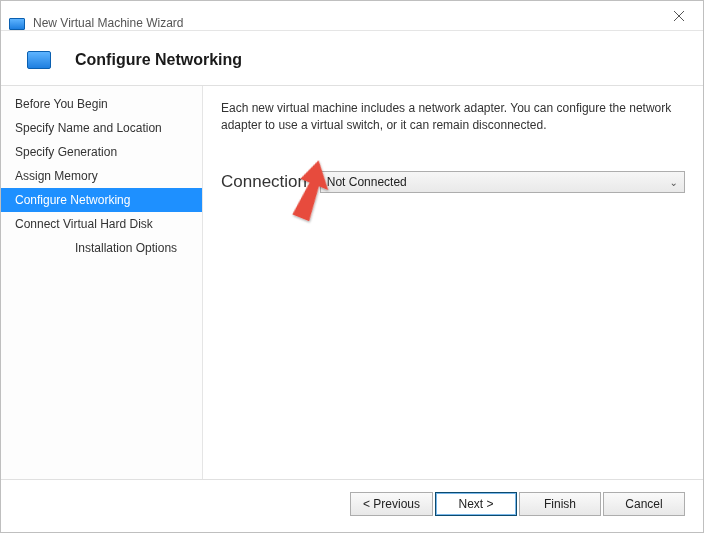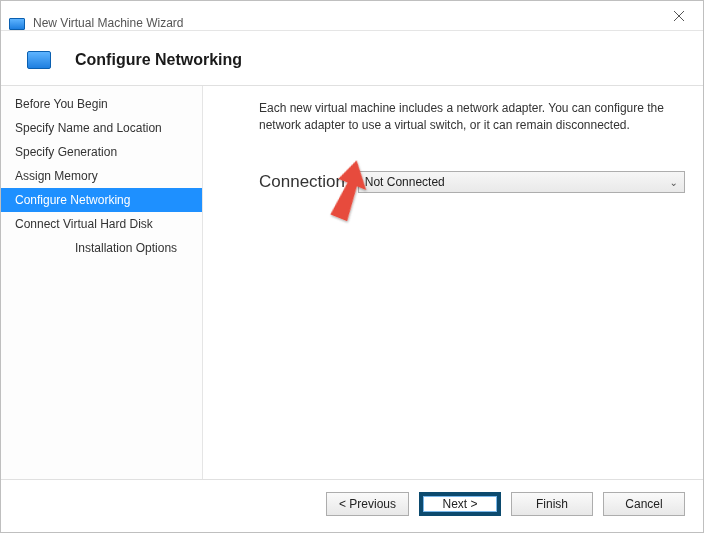--- a/index.html
+++ b/index.html
@@ -68,21 +68,20 @@
   }
   .divider {
     height: 1px;
     background: #e0e0e0;
     margin: 0;
   }
   .body {
     flex: 1;
     display: flex;
     overflow: hidden;
-    gap: 38px;
   }
   .sidebar {
     width: 202px;
     border-right: 1px solid #e5e5e5;
     padding-top: 6px;
     background: #fdfdfd;
   }
   .sidebar .step {
     padding: 5px 10px 5px 14px;
     font-size: 12px;
@@ -145,35 +144,35 @@
     position: absolute;
     left: 84px;
     top: 74px;
     pointer-events: none;
   }
   .footer {
     border-top: 1px solid #e0e0e0;
     padding: 12px 18px 16px 0;
     display: flex;
     justify-content: flex-end;
-    gap: 10px;
+    gap: 2px;
     background: #fff;
   }
   .btn {
     min-width: 82px;
     height: 24px;
     border: 1px solid #adadad;
     background: linear-gradient(#fafafa,#e8e8e8);
     font-size: 12px;
     color: #222;
     cursor: pointer;
     padding: 0 12px;
   }
   .btn.primary {
-    border: 4px solid #0c4a6e;
+    border: 1px solid #0c4a6e;
     box-shadow: inset 0 0 0 1px #7ab8ea;
     background: #fff;
   }
 </style>
 </head>
 <body>
 
 <div class="window">
 
   <div class="titlebar">

